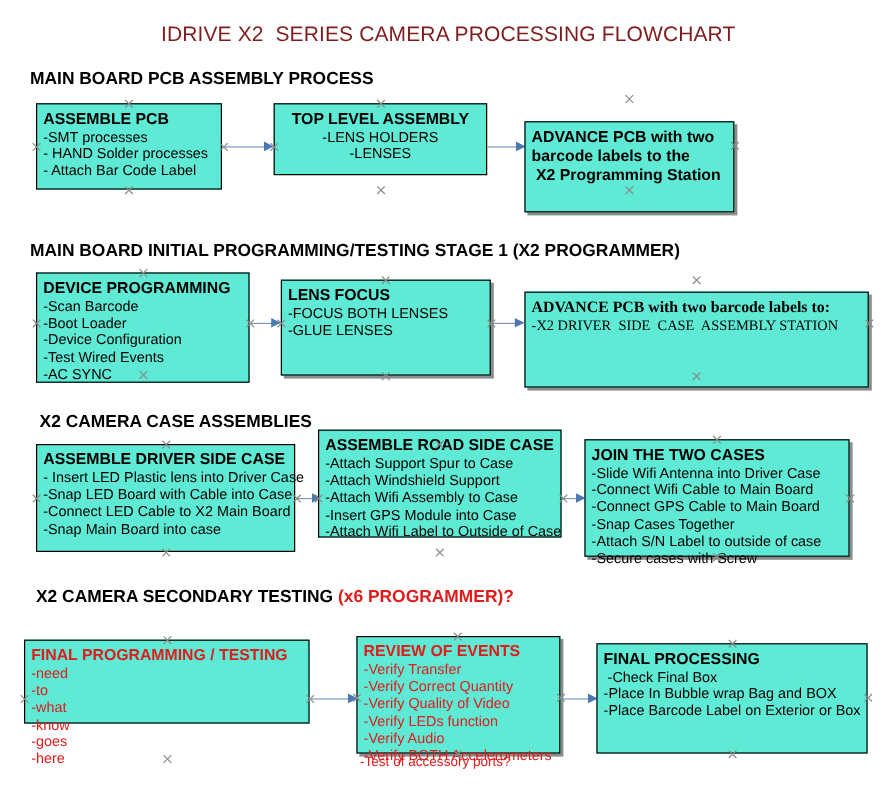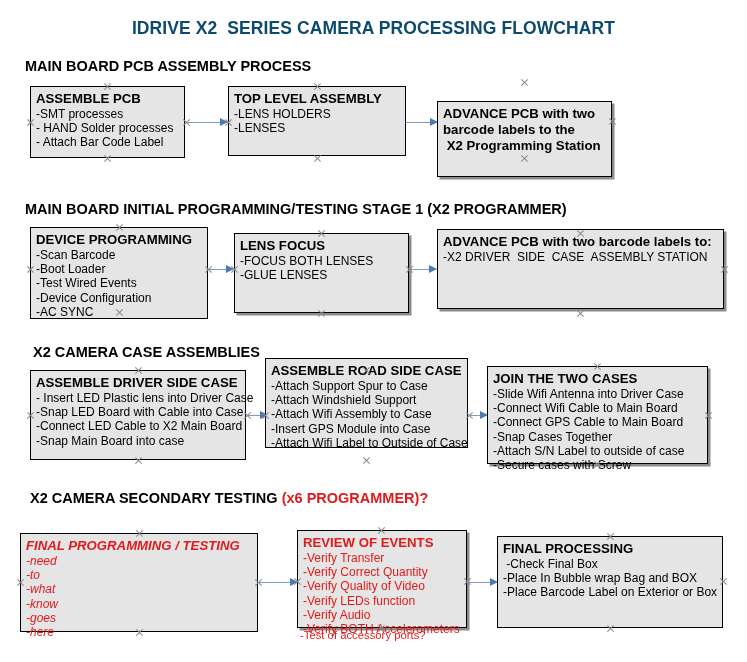--- a/index.html
+++ b/index.html
@@ -20,42 +20,42 @@
   }
 
   
   .doc-title {
     position: absolute;
     left: 0;
     top: 18px;
     width: 747px;
     text-align: center;
     font-size: 17.5px;
-    font-weight: bold;
-    color: #0c4a6e;
+    font-weight: normal;
+    color: #7f1d1d;
     letter-spacing: 0.1px;
     white-space: pre;
   }
 
   
   .section-heading {
     position: absolute;
     font-size: 14.5px;
     font-weight: bold;
     color: #000000;
     white-space: pre;
   }
   .section-heading .accent-red {
     color: #e01b1b;
   }
 
   
   .flow-box {
     position: absolute;
-    background: #e5e5e5;
+    background: #5eead4;
     border: 1.3px solid #000000;
     box-sizing: border-box;
     padding: 4px 5px 3px 5px;
   }
   .flow-box.shadowed {
     border: 1.3px solid #000000;
     box-shadow: 2.5px 2.5px 0 0 #8c8c8c;
   }
   .flow-box .box-title {
     font-size: 13.2px;
@@ -148,21 +148,21 @@
   <div class="handle" style="left:107px; top:86px;"></div>
   <div class="handle" style="left:107px; top:158px;"></div>
   <div class="handle" style="left:30px;  top:122px;"></div>
 
   <div class="connector" style="left:186px; top:121px; width:41px;">
     <div class="line"></div>
       <div class="head"></div>
   </div>
   <div class="handle" style="left:186px; top:122px;"></div>
 
-  <div class="flow-box" style="left:228px; top:86px; width:178px; height:70px;">
+  <div class="flow-box" style="left:228px; top:86px; width:178px; height:60px;text-align:center;">
     <div class="box-title">TOP LEVEL ASSEMBLY</div>
     <div class="box-line">-LENS HOLDERS</div>
     <div class="box-line">-LENSES</div>
   </div>
   <div class="handle" style="left:317px; top:86px;"></div>
   <div class="handle" style="left:317px; top:158px;"></div>
   <div class="handle" style="left:228px; top:122px;"></div>
 
   <div class="connector" style="left:406px; top:121px; width:31px;">
     <div class="line"></div>
@@ -177,22 +177,22 @@
   <div class="handle" style="left:524px; top:82px;"></div>
   <div class="handle" style="left:524px; top:158px;"></div>
   <div class="handle" style="left:612px; top:121px;"></div>
 
   <div class="section-heading" style="left:25px; top:201px;">MAIN BOARD INITIAL PROGRAMMING/TESTING STAGE 1 (X2 PROGRAMMER)</div>
 
   <div class="flow-box" style="left:30px; top:227px; width:178px; height:92px;">
     <div class="box-title">DEVICE PROGRAMMING</div>
     <div class="box-line">-Scan Barcode</div>
     <div class="box-line">-Boot Loader</div>
+    <div class="box-line">-Device Configuration</div>
     <div class="box-line">-Test Wired Events</div>
-    <div class="box-line">-Device Configuration</div>
     <div class="box-line">-AC SYNC</div>
   </div>
   <div class="handle" style="left:119px; top:227px;"></div>
   <div class="handle" style="left:119px; top:312px;"></div>
   <div class="handle" style="left:30px;  top:269px;"></div>
 
   <div class="connector" style="left:208px; top:268px; width:25px;">
     <div class="line"></div>
       <div class="head"></div>
   </div>
@@ -206,21 +206,21 @@
   <div class="handle" style="left:321px; top:233px;"></div>
   <div class="handle" style="left:321px; top:313px;"></div>
   <div class="handle" style="left:234px; top:269px;"></div>
   <div class="handle" style="left:409px; top:269px;"></div>
 
   <div class="connector" style="left:411px; top:268px; width:25px;">
     <div class="line"></div>
       <div class="head"></div>
   </div>
 
-  <div class="flow-box shadowed" style="left:437px; top:229px; width:287px; height:80px;">
+  <div class="flow-box shadowed" style="left:437px; top:243px; width:287px; height:80px;font-family:Liberation Serif, serif;">
     <div class="box-title">ADVANCE PCB with two barcode labels to:</div>
     <div class="box-line">-X2 DRIVER  SIDE  CASE  ASSEMBLY STATION</div>
   </div>
   <div class="handle" style="left:580px; top:233px;"></div>
   <div class="handle" style="left:580px; top:313px;"></div>
   <div class="handle" style="left:724px; top:269px;"></div>
 
   <div class="section-heading" style="left:33px; top:344px;">X2 CAMERA CASE ASSEMBLIES</div>
 
   <div class="flow-box" style="left:30px; top:370px; width:216px; height:90px;">
@@ -266,21 +266,21 @@
     <div class="box-line">-Snap Cases Together</div>
     <div class="box-line">-Attach S/N Label to outside of case</div>
     <div class="box-line">-Secure cases with Screw</div>
   </div>
   <div class="handle" style="left:597px; top:366px;"></div>
   <div class="handle" style="left:597px; top:464px;"></div>
   <div class="handle" style="left:708px; top:415px;"></div>
 
   <div class="section-heading" style="left:30px; top:490px;"><span>X2 CAMERA SECONDARY TESTING </span><span class="accent-red">(x6 PROGRAMMER)?</span></div>
 
-  <div class="flow-box red" style="left:20px; top:533px; width:238px; height:99px;font-style:italic;">
+  <div class="flow-box red" style="left:20px; top:533px; width:238px; height:70px;">
     <div class="box-title">FINAL PROGRAMMING / TESTING</div>
     <div class="box-line">-need</div>
     <div class="box-line">-to</div>
     <div class="box-line">-what</div>
     <div class="box-line">-know</div>
     <div class="box-line">-goes</div>
     <div class="box-line">-here</div>
   </div>
   <div class="handle" style="left:139px; top:533px;"></div>
   <div class="handle" style="left:139px; top:632px;"></div>

